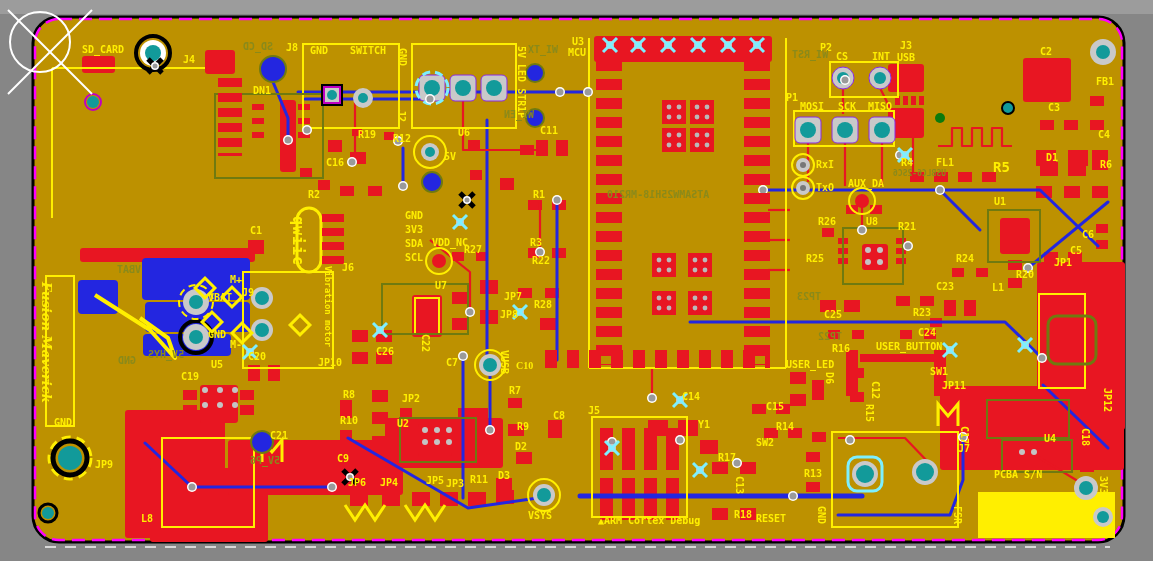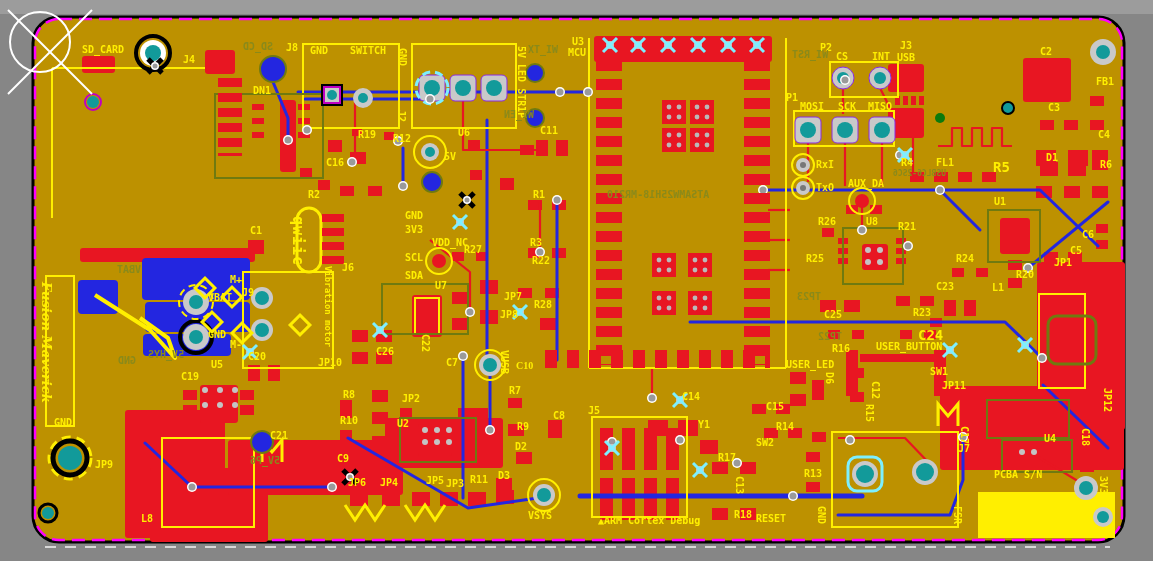--- a/index.html
+++ b/index.html
@@ -583,21 +583,21 @@
       <span class="lbl" style="left: 818px; top: 217px; font-size: 10px; color: rgb(255, 239, 0);">R26</span>
       <span class="lbl" style="left: 866px; top: 217px; font-size: 10px; color: rgb(255, 239, 0);">U8</span>
       <span class="lbl" style="left: 898px; top: 222px; font-size: 10px; color: rgb(255, 239, 0);">R21</span>
       <span class="lbl" style="left: 806px; top: 254px; font-size: 10px; color: rgb(255, 239, 0);">R25</span>
       <span class="lbl" style="left: 956px; top: 254px; font-size: 10px; color: rgb(255, 239, 0);">R24</span>
       <span class="lbl" style="left: 1016px; top: 270px; font-size: 10px; color: rgb(255, 239, 0);">R20</span>
       <span class="lbl" style="left: 936px; top: 282px; font-size: 10px; color: rgb(255, 239, 0);">C23</span>
       <span class="lbl" style="left: 913px; top: 308px; font-size: 10px; color: rgb(255, 239, 0);">R23</span>
       <span class="lbl" style="left: 992px; top: 283px; font-size: 10px; color: rgb(255, 239, 0);">L1</span>
       <span class="lbl" style="left: 824px; top: 310px; font-size: 10px; color: rgb(255, 239, 0);">C25</span>
-      <span class="lbl" style="left: 918px; top: 328px; font-size: 14px; color: rgb(255, 239, 0);">C24</span>
+      <span class="lbl" style="left: 918px; top: 328px; font-size: 10px; color: rgb(255, 239, 0);">C24</span>
       <span class="lbl" style="left: 876px; top: 342px; font-size: 10px; color: rgb(255, 239, 0);">USER_BUTTON</span>
       <span class="lbl" style="left: 832px; top: 344px; font-size: 10px; color: rgb(255, 239, 0);">R16</span>
       <span class="lbl" style="left: 786px; top: 360px; font-size: 10px; color: rgb(255, 239, 0);">USER_LED</span>
       <span class="lbl" style="left: 834px; top: 372px; font-size: 10px; color: rgb(255, 239, 0); transform: rotate(90deg);">D6</span>
       <span class="lbl" style="left: 880px; top: 381px; font-size: 10px; color: rgb(255, 239, 0); transform: rotate(90deg);">C12</span>
       <span class="lbl" style="left: 874px; top: 404px; font-size: 10px; color: rgb(255, 239, 0); transform: rotate(90deg);">R15</span>
       <span class="lbl" style="left: 930px; top: 367px; font-size: 10px; color: rgb(255, 239, 0);">SW1</span>
       <span class="lbl" style="left: 942px; top: 381px; font-size: 10px; color: rgb(255, 239, 0);">JP11</span>
       <span class="lbl" style="left: 969px; top: 426px; font-size: 10px; color: rgb(255, 239, 0); transform: rotate(90deg);">C17</span>
       <span class="lbl" style="left: 958px; top: 444px; font-size: 10px; color: rgb(255, 239, 0);">J7</span>
@@ -625,21 +625,21 @@
       <span class="lbl" style="left: 446px; top: 358px; font-size: 10px; color: rgb(255, 239, 0);">C7</span>
       <span class="lbl" style="left: 500px; top: 310px; font-size: 10px; color: rgb(255, 239, 0);">JP8</span>
       <span class="lbl" style="left: 534px; top: 300px; font-size: 10px; color: rgb(255, 239, 0);">R28</span>
       <span class="lbl" style="left: 504px; top: 292px; font-size: 10px; color: rgb(255, 239, 0);">JP7</span>
       <span class="lbl" style="left: 532px; top: 256px; font-size: 10px; color: rgb(255, 239, 0);">R22</span>
       <span class="lbl" style="left: 530px; top: 238px; font-size: 10px; color: rgb(255, 239, 0);">R3</span>
       <span class="lbl" style="left: 533px; top: 190px; font-size: 10px; color: rgb(255, 239, 0);">R1</span>
       <span class="lbl" style="left: 432px; top: 238px; font-size: 10px; color: rgb(255, 239, 0);">VDD_NC</span>
       <span class="lbl" style="left: 405px; top: 211px; font-size: 10px; color: rgb(255, 239, 0);">GND</span>
       <span class="lbl" style="left: 405px; top: 225px; font-size: 10px; color: rgb(255, 239, 0);">3V3</span>
-      <span class="lbl" style="left: 405px; top: 239px; font-size: 10px; color: rgb(255, 239, 0); margin-top: 32px;">SDA</span>
+      <span class="lbl" style="left: 405px; top: 239px; font-size: 10px; color: rgb(255, 239, 0);">SDA</span>
       <span class="lbl" style="left: 405px; top: 253px; font-size: 10px; color: rgb(255, 239, 0);">SCL</span>
       <span class="lbl" style="left: 464px; top: 245px; font-size: 10px; color: rgb(255, 239, 0);">R27</span>
       <span class="lbl" style="left: 342px; top: 263px; font-size: 10px; color: rgb(255, 239, 0);">J6</span>
       <span class="lbl" style="left: 332px; top: 266px; font-size: 9px; color: rgb(255, 239, 0); transform: rotate(90deg);">Vibration motor</span>
       <span class="lbl" style="left: 435px; top: 281px; font-size: 10px; color: rgb(255, 239, 0);">U7</span>
       <span class="lbl" style="left: 376px; top: 347px; font-size: 10px; color: rgb(255, 239, 0); text-align: right;">C26</span>
       <span class="lbl" style="left: 318px; top: 358px; font-size: 10px; color: rgb(255, 239, 0);">JP10</span>
       <span class="lbl" style="left: 430px; top: 334px; font-size: 10px; color: rgb(255, 239, 0); transform: rotate(90deg);">C22</span>
       <span class="lbl" style="left: 305px; top: 216px; font-size: 15px; color: rgb(255, 239, 0); transform: rotate(90deg); letter-spacing: 1px;">qwiic</span>
       <span class="lbl" style="left: 308px; top: 190px; font-size: 10px; color: rgb(255, 239, 0);">R2</span>

